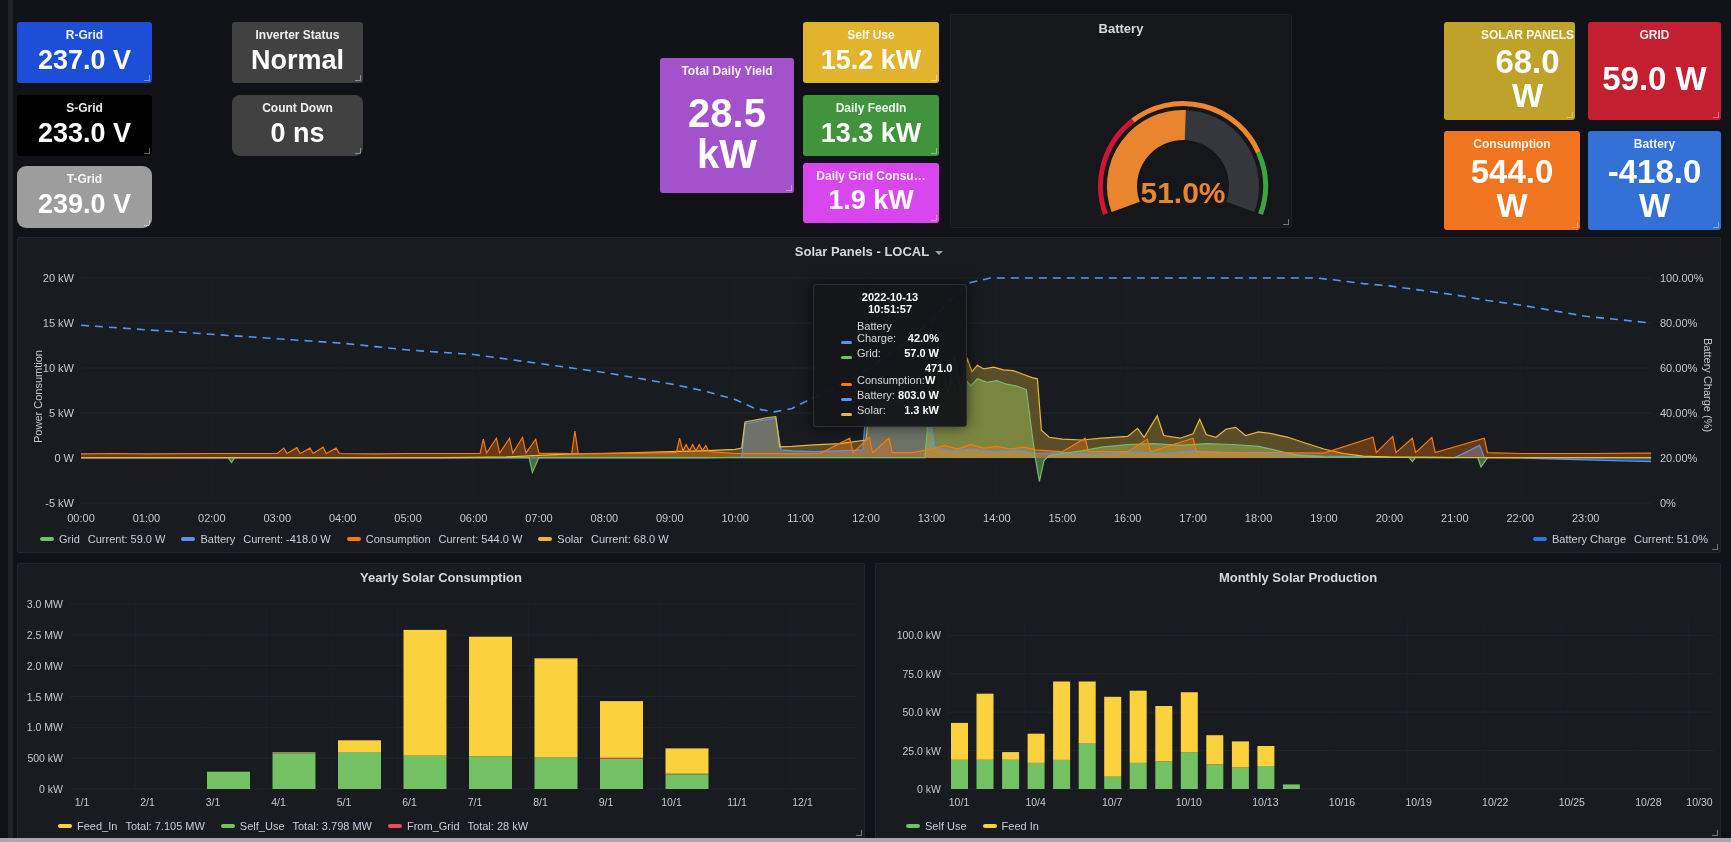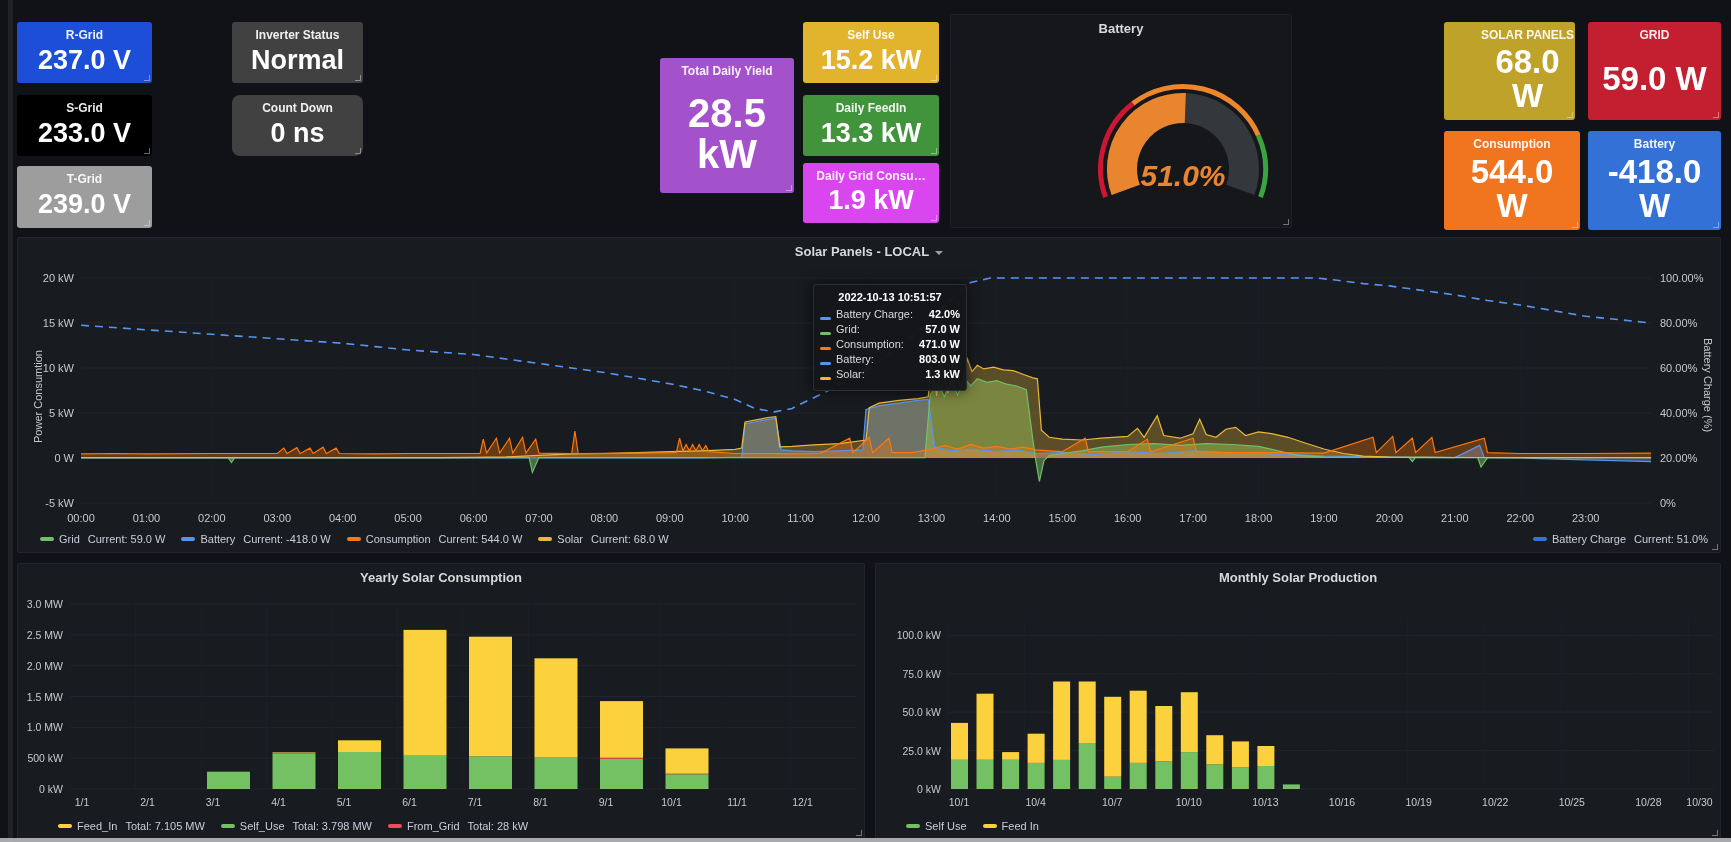--- a/index.html
+++ b/index.html
@@ -23,21 +23,21 @@
   .ylab{position:absolute;white-space:nowrap;font-size:11px;color:#C8C9CD;}
   .ylab.left{transform:rotate(-90deg);transform-origin:left top;}
   .ylab.right{transform:rotate(90deg);transform-origin:left top;}
 
   .legend{position:absolute;display:flex;gap:16px;font-size:11px;color:#CCCCDC;align-items:center;white-space:nowrap;}
   .legend .item{display:flex;align-items:center;gap:5px;cursor:pointer;}
   .legend .dash{width:14px;height:4px;border-radius:2px;display:inline-block;}
   .legend .cur{margin-left:3px;}
 
   .tooltip{position:absolute;width:154px;background:rgba(20,22,25,.96);border:1px solid #2c3035;border-radius:3px;
-           box-shadow:0 0 14px rgba(0,0,0,.6);padding:6px 6px 7px;font-size:11px;color:#D8D9DA;z-index:20;}
+           box-shadow:0 0 14px rgba(0,0,0,.6);padding:6px 27px 7px;font-size:11px;color:#D8D9DA;z-index:20;}
   .tooltip .tt-time{font-weight:700;text-align:center;margin-bottom:5px;color:#fff;}
   .tooltip .row{display:flex;align-items:flex-end;margin:3px 0;}
   .tooltip .dash{width:11px;height:3px;border-radius:2px;margin-right:5px;flex:none;}
   .tooltip .val{margin-left:auto;font-weight:700;color:#fff;}
 
   svg text{font-family:"Liberation Sans",sans-serif;}
 </style>
 </head>
 <body>
 
@@ -51,21 +51,21 @@
       </div>
     <div class="rsz"></div>
   </div>
   <div class="tile" style="left: 17px; top: 95px; width: 135px; height: 61px; background: rgb(0, 0, 0);">
     <div class="t">S-Grid</div>
     <div class="vwrap">
         <div class="v v27">233.0 V</div>
       </div>
     <div class="rsz"></div>
   </div>
-  <div class="tile" style="left: 17px; top: 166px; width: 135px; height: 62px; background: rgb(157, 157, 157);">
+  <div class="tile" style="left: 17px; top: 166px; width: 135px; height: 62px; background: rgb(157, 157, 157); border-radius: 9px;">
     <div class="t">T-Grid</div>
     <div class="vwrap">
         <div class="v v27">239.0 V</div>
       </div>
     <div class="rsz"></div>
   </div>
   <div class="tile" style="left: 232px; top: 22px; width: 131px; height: 61px; background: rgb(65, 65, 65);">
     <div class="t">Inverter Status</div>
     <div class="vwrap">
         <div class="v v27">Normal</div>
@@ -131,21 +131,21 @@
   <div class="tile" style="left: 1588px; top: 131px; width: 133px; height: 99px; background: rgb(51, 113, 214);">
     <div class="t">Battery</div>
     <div class="vwrap">
         <div class="v v33" style="max-width:118px;">-418.0 W</div>
       </div>
     <div class="rsz"></div>
   </div>
 
   <div class="panel flat" style="left:950px;top:14px;width:342px;height:214px;">
     <div class="ptitle">Battery</div>
-    <div id="gauge-host" style="position:absolute;left:0;top:3px;width:342px;height:200px;font-style:italic;"><svg width="342" height="200" viewBox="0 0 342 200">
+    <div id="gauge-host" style="position:absolute;left:0;top:20px;width:342px;height:200px;"><svg width="342" height="200" viewBox="0 0 342 200">
           <path d="M 154.5 179.2 A 82.5 82.5 0 0 1 181.9 85.5" stroke="#CC1632" stroke-width="5" fill="none"></path>
           <path d="M 181.9 85.5 A 82.5 82.5 0 0 1 307.4 117.4" stroke="#ED872D" stroke-width="5" fill="none"></path>
           <path d="M 307.4 117.4 A 82.5 82.5 0 0 1 309.5 179.2" stroke="#3AA440" stroke-width="5" fill="none"></path>
           <path d="M 174.7 171.9 A 61 61 0 1 1 289.3 171.9" stroke="#34373C" stroke-width="30" fill="none"></path>
           <path d="M 174.7 171.9 A 61 61 0 0 1 234.3 90.0" stroke="#E9842F" stroke-width="30" fill="none"></path>
           <text x="232" y="168" text-anchor="middle" font-size="30" fill="#E9842F" font-weight="700">51.0%</text>
         </svg></div>
     <div class="rsz"></div>
   </div>
 

